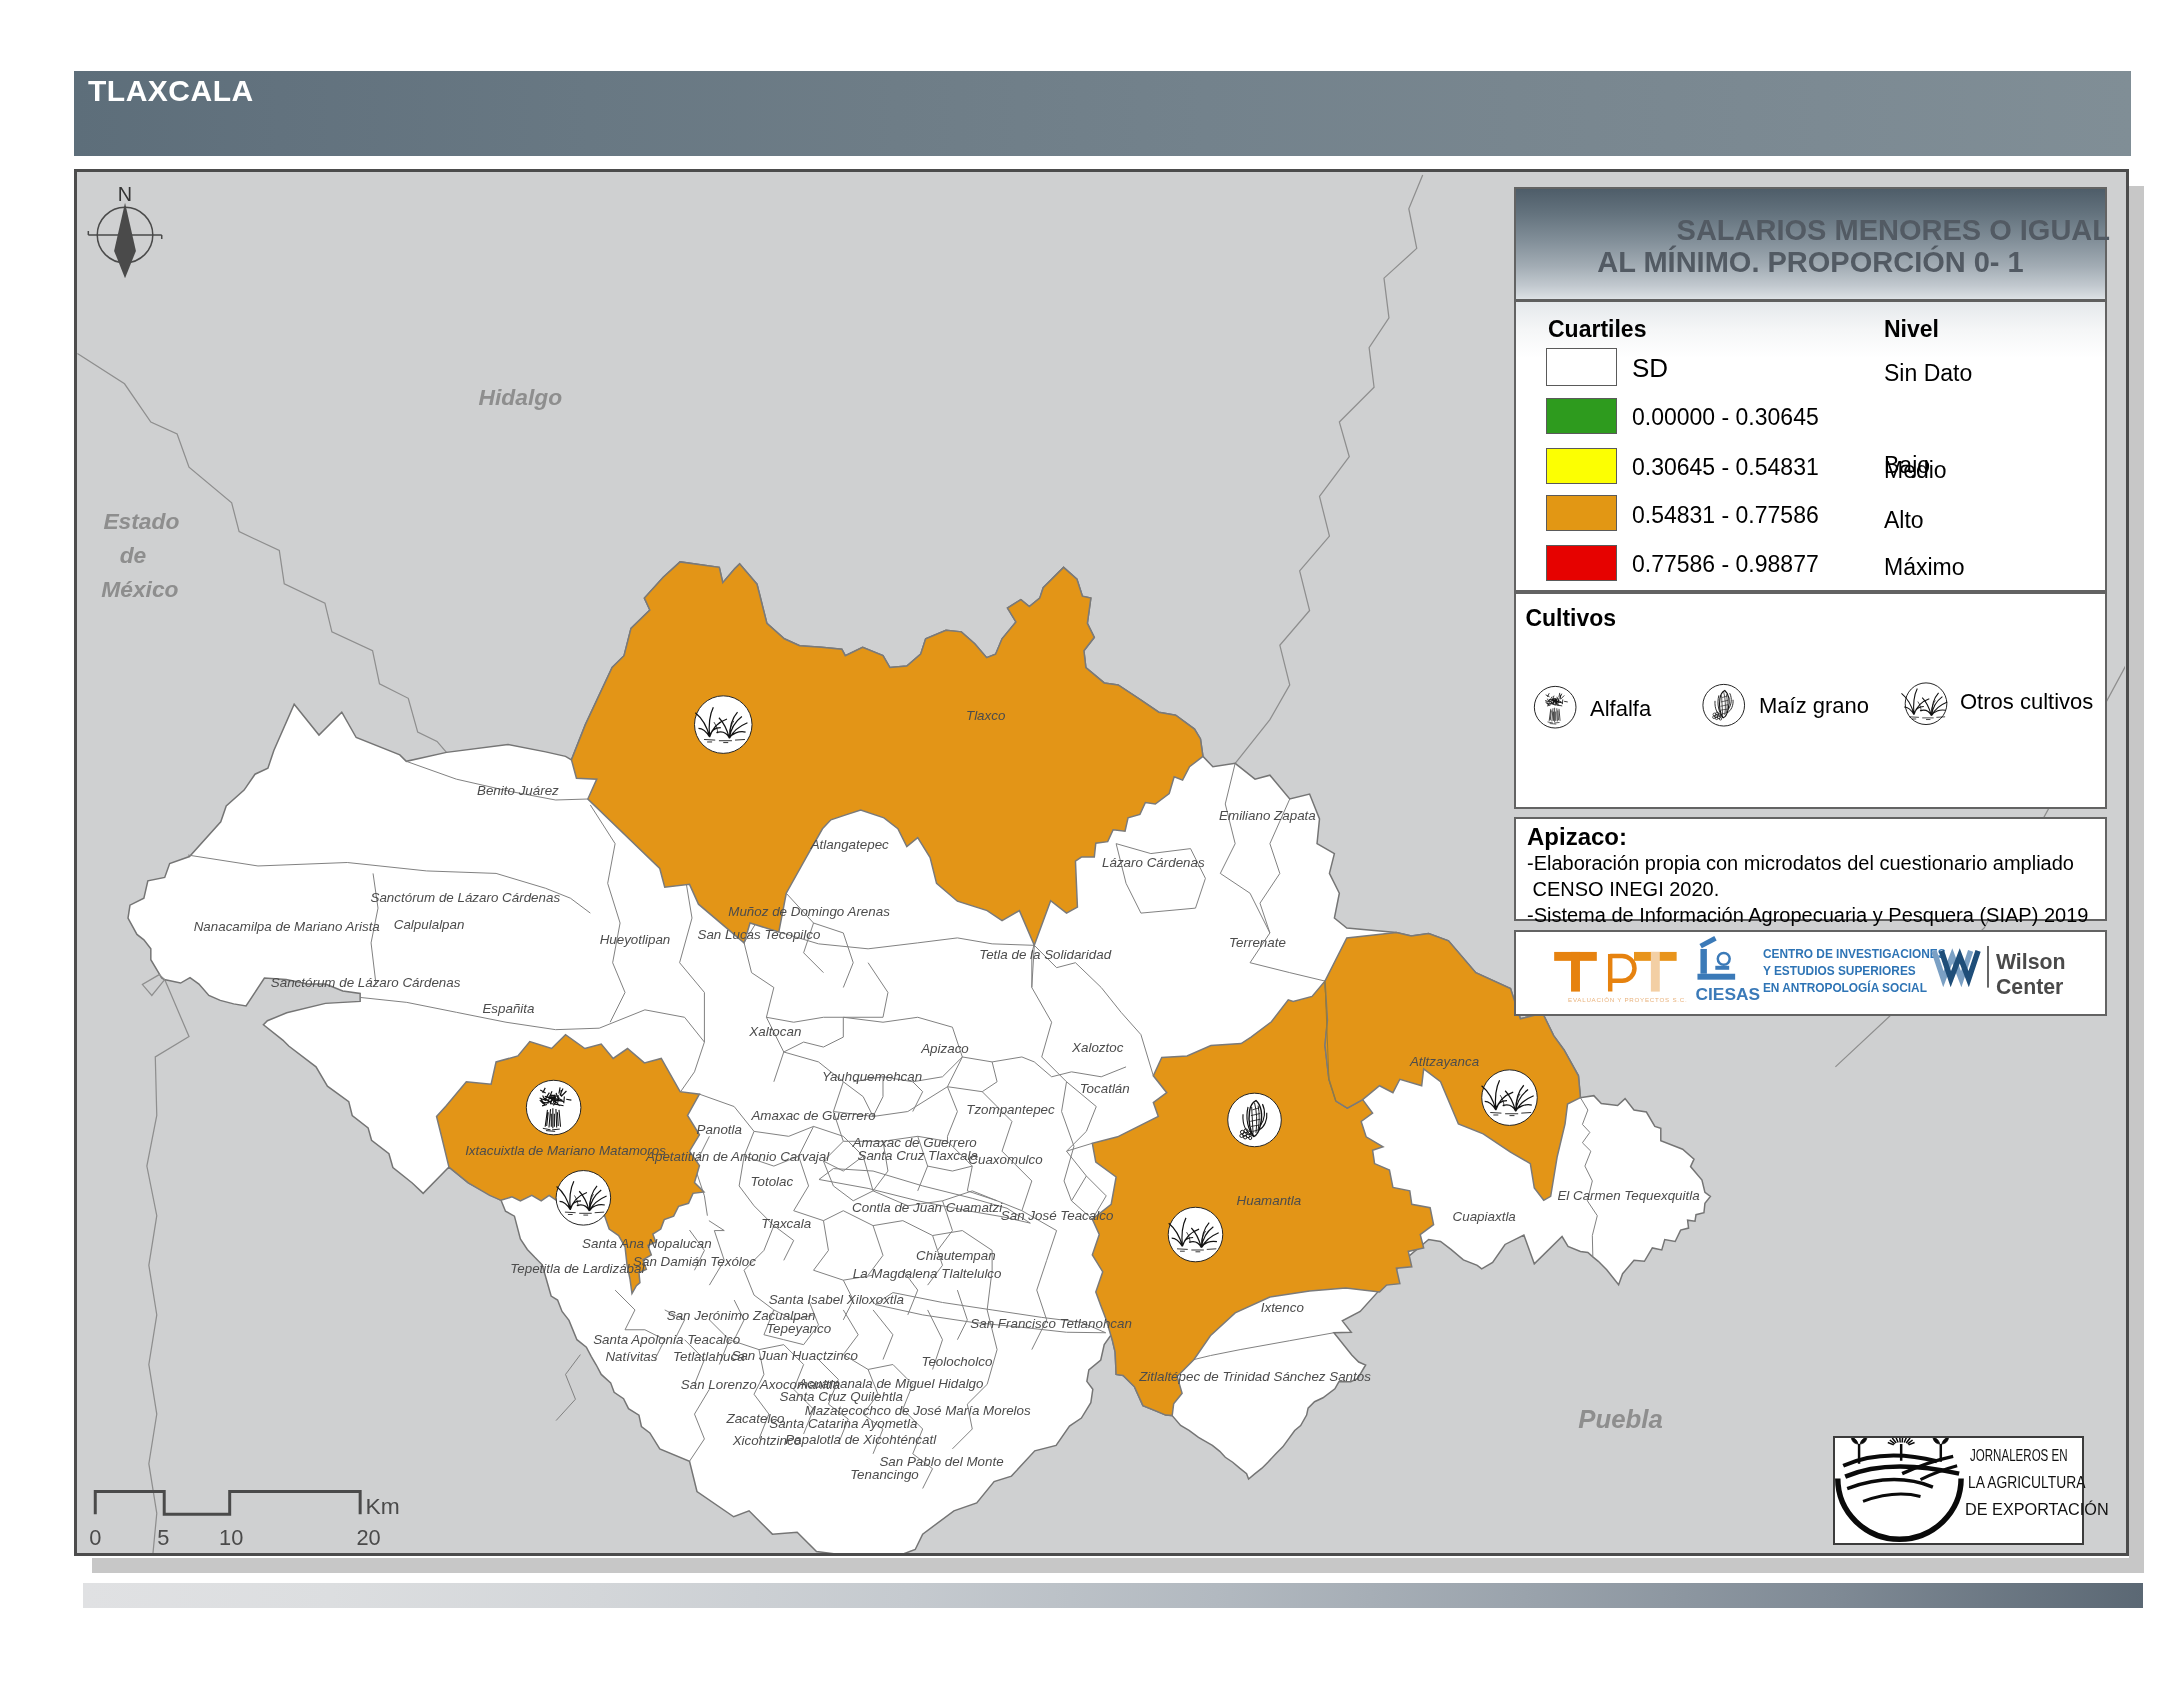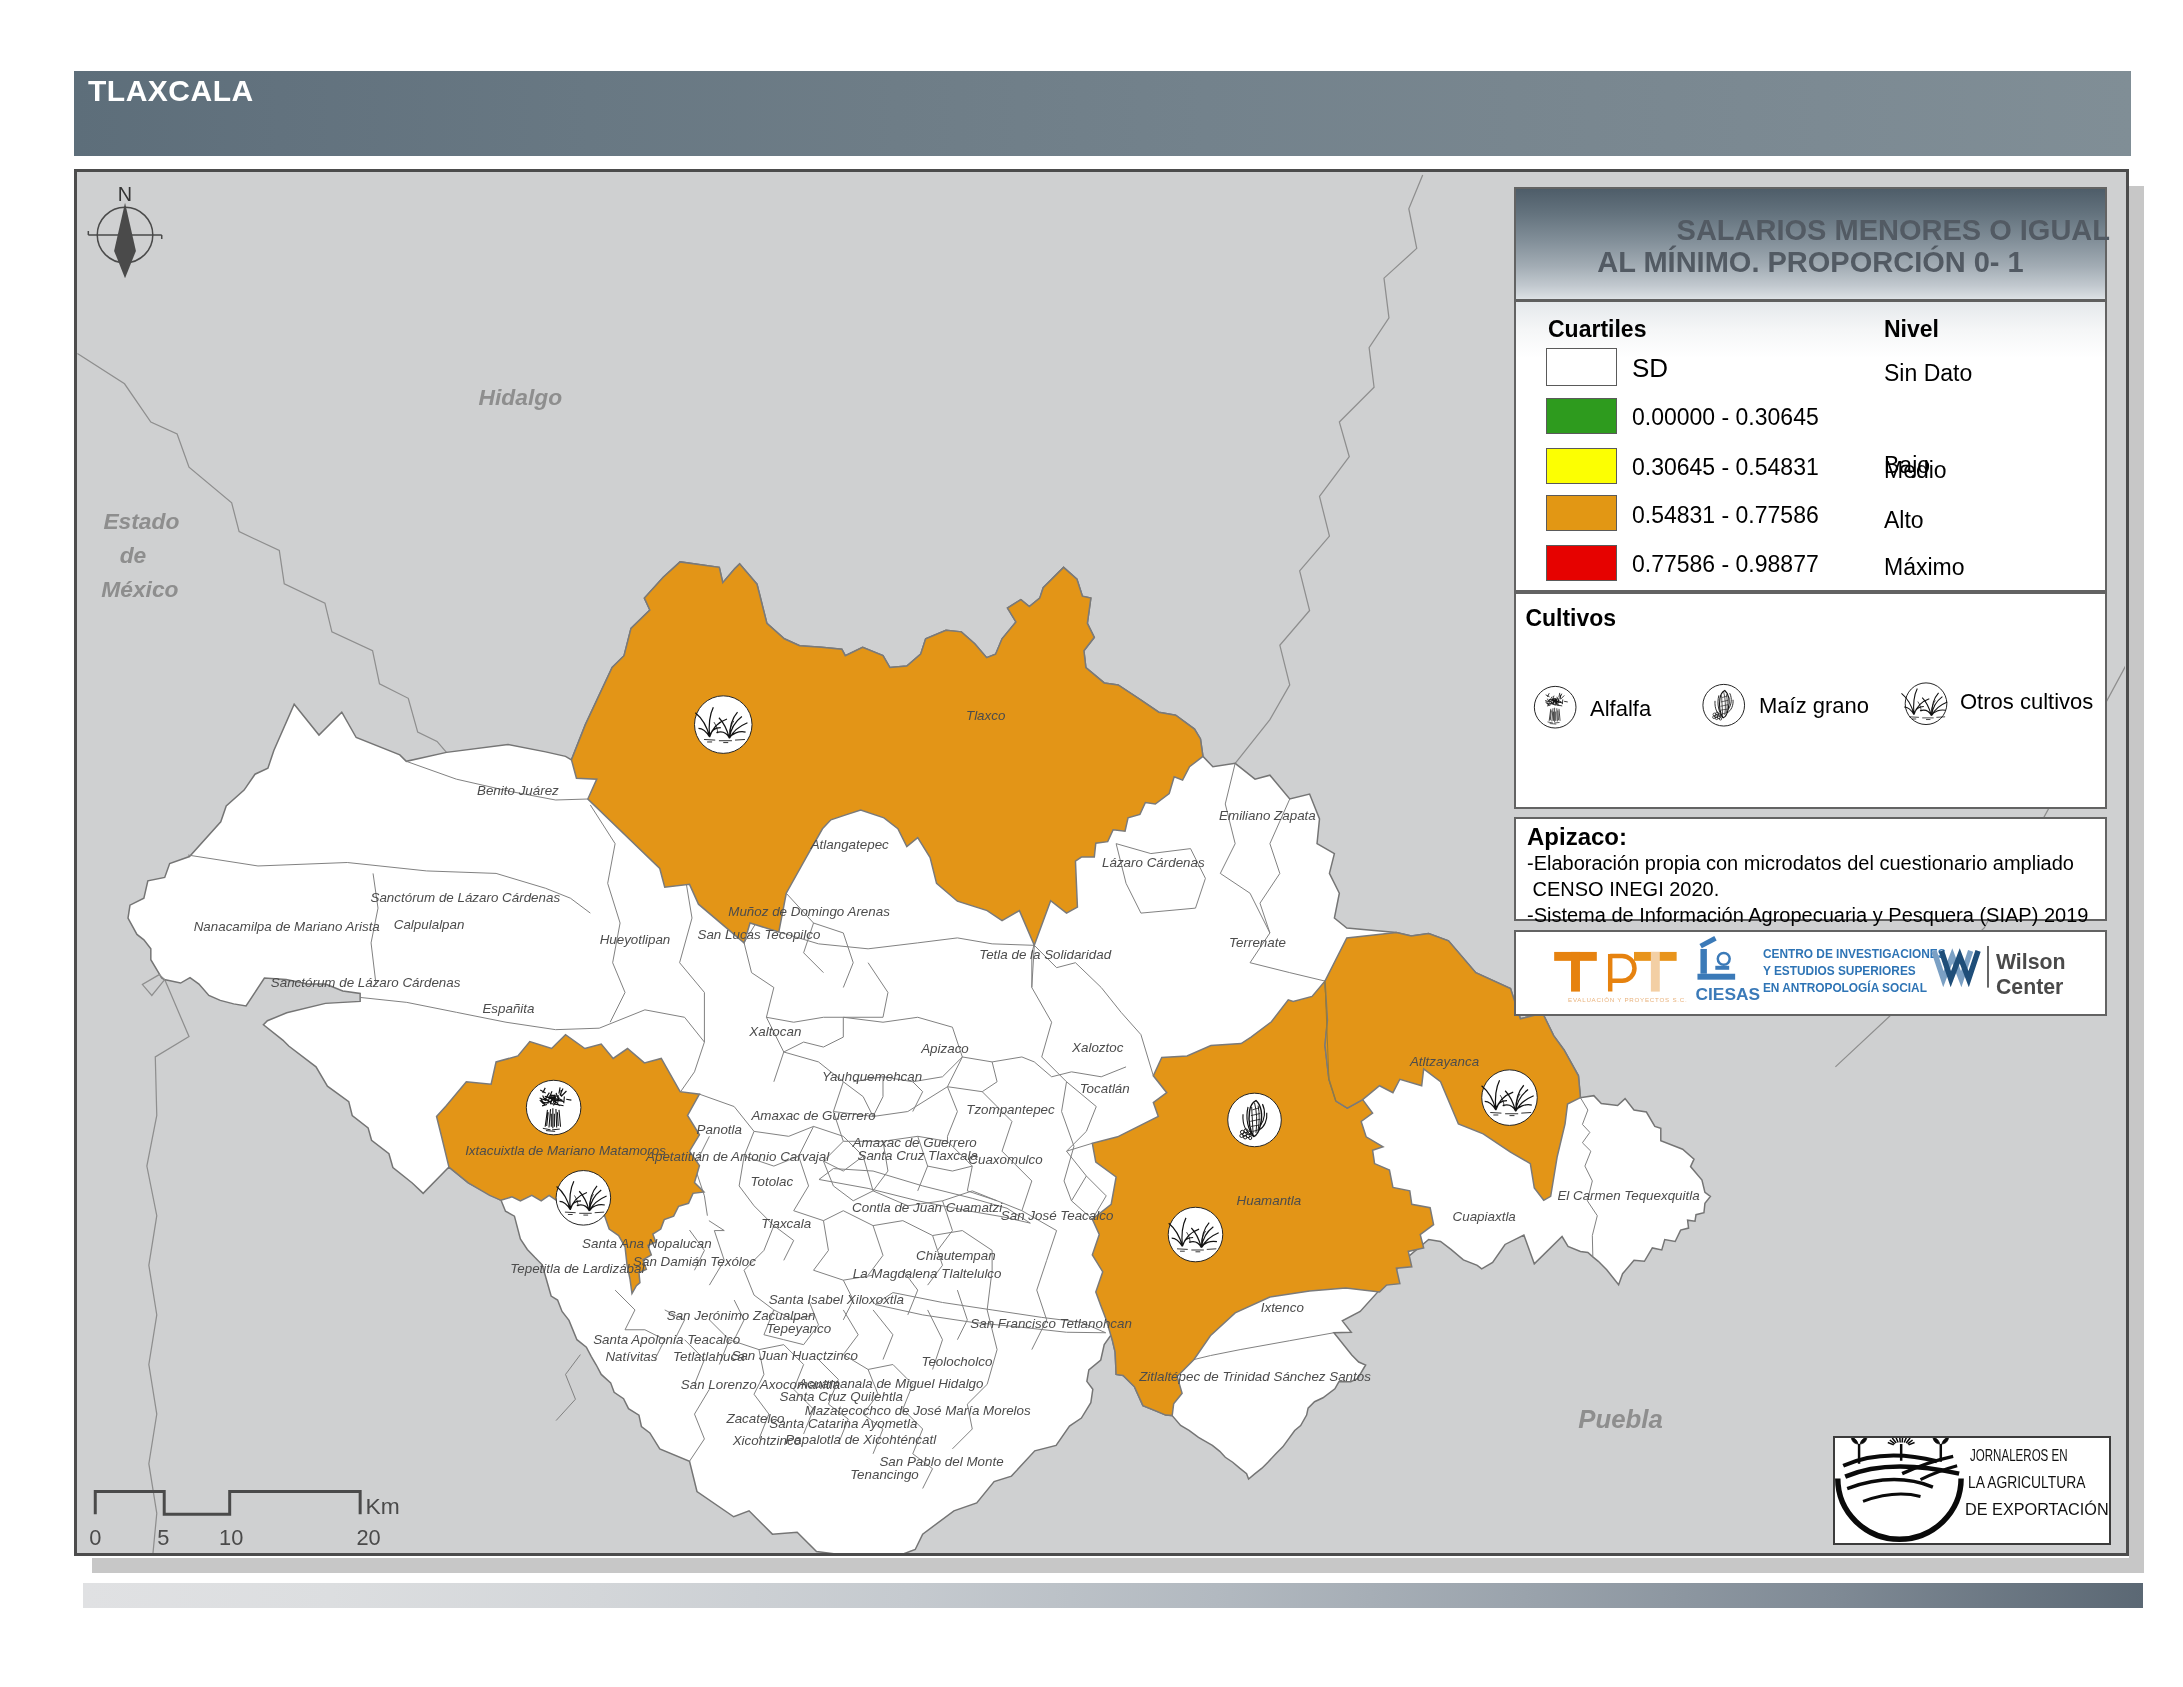--- a/index.html
+++ b/index.html
@@ -16,21 +16,21 @@
  background:linear-gradient(90deg,#e0e1e3 0%,#dcdee0 12%,#d3d6d9 25%,#c5cacf 40%,#b2b9c0 55%,#9aa3ac 70%,#7f8a95 85%,#5b6874 100%);}
 .lgbox{position:absolute;background:#ffffff;border:2px solid #636363;box-sizing:border-box;}
 #lg1{left:1514px;top:187px;width:593px;height:405px;
  background:linear-gradient(180deg,#4e5d69 0px,#64737e 25px,#828f99 52px,#a2acb4 77px,#c2c9cf 97px,#d8dde1 108px,#e4e8eb 112px,#f5f6f7 141px,#ffffff 169px);}
 #lg1 .hd1{position:absolute;left:5px;top:25px;width:100%;text-align:right;color:#525a63;font-weight:bold;font-size:29px;}
 #lg1 .hd2{position:absolute;left:0;top:57px;width:100%;text-align:center;color:#525a63;font-weight:bold;font-size:29px;}
 #lg1 .sep{position:absolute;left:0;top:110px;width:100%;height:2.5px;background:#5f5f5f;}
 #lg2{left:1514px;top:592px;width:593px;height:217px;}
 #lg3{left:1514px;top:817px;width:593px;height:104px;}
 #lg4{left:1514px;top:930px;width:593px;height:86px;}
-#jornbox{left:1833px;top:1436px;width:278px;height:109px;border-color:#3c3c3c;}
+#jornbox{left:1833px;top:1436px;width:251px;height:109px;border-color:#3c3c3c;}
 .sw{position:absolute;left:30px;width:71px;border:1.5px solid #5a5a5a;box-sizing:border-box;}
 .swlab{position:absolute;left:116px;color:#000;font-size:23px;}
 .nivlab{position:absolute;left:368px;color:#000;font-size:23px;}
 </style>
 </head>
 <body>
 <div id="titlebar">
     <div class="t1">TLAXCALA</div>
   </div>
 <div id="mapframe"></div>

